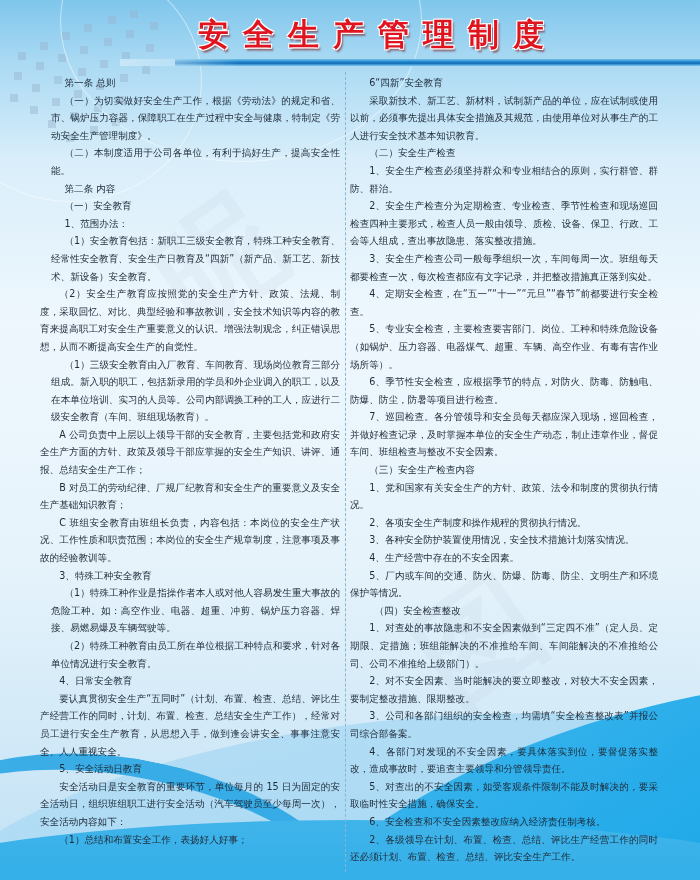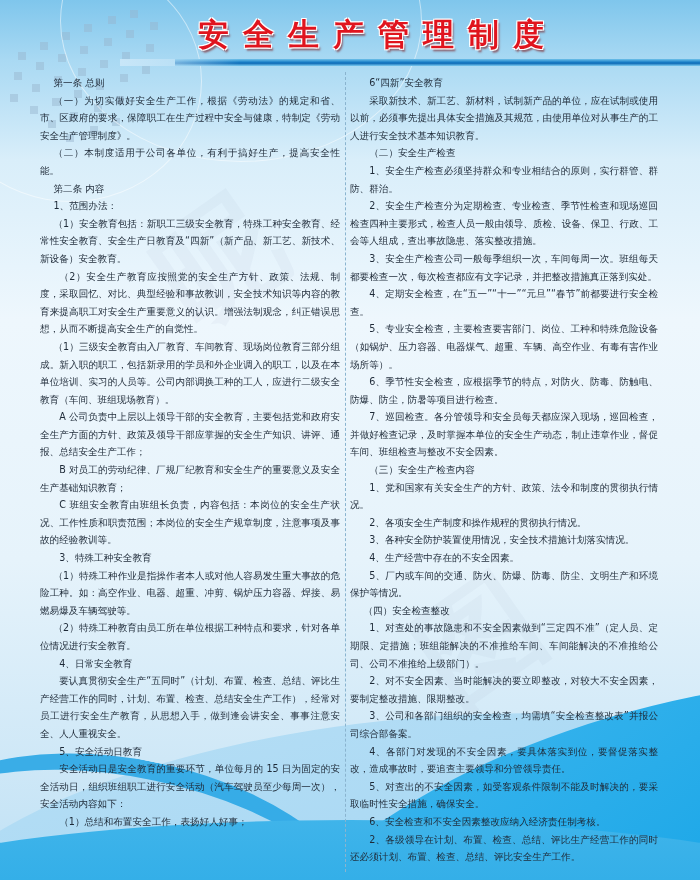--- a/index.html
+++ b/index.html
@@ -59,21 +59,21 @@
     border-left: 1px dashed #8ab4cf;
   }
   .col {
     position: absolute; top: 74px;
     font-size: 9.6px; line-height: 17.6px; color: #1e2a38;
   }
   .col.left { left: 40px; width: 300px; }
   .col.right { left: 350px; width: 308px; }
   .col p { margin: 0; text-align: justify; }
   .col p.i2 { text-indent: 2em; }
-  .col p.i1 { text-indent: 1.4em; }
+  .col p.i1 { text-indent: 1.4em; margin-left: 11px; }
   .watermark {
     position: absolute; font-size: 120px; color: rgba(150,170,190,0.08); font-weight: bold;
     transform: rotate(-35deg);
   }
 </style>
 </head>
 <body>
 
 <div class="bg-layer">
   <div class="squares" id="squares">
@@ -122,23 +122,24 @@
 </div>
 
 <div class="title">安全生产管理制度</div>
 <div class="title-bar"></div>
 <div class="title-bar-fade"></div>
 
 <div class="divider"></div>
 
 <div class="col left" id="leftCol">
     <p class="i1">第一条 总则</p>
-    <p class="i1">（一）为切实做好安全生产工作，根据《劳动法》的规定和省、市、区政府的要求，保障职工在生产过程中安全与健康，特制定《劳动安全生产管理制度》。</p>
+    <p class="i1">（一）为切实做好安全生产工作，根据《劳动法》的规定和省、市、锅炉压力容器，保障职工在生产过程中安全与健康，特制定《劳动安全生产管理制度》。</p>
     <p class="i1">（二）本制度适用于公司各单位，有利于搞好生产，提高安全性能。</p>
     <p class="i1">第二条 内容</p>
+    <p class="i1">（一）安全教育</p>
     <p class="i1">1、范围办法：</p>
     <p class="i1">（1）安全教育包括：新职工三级安全教育，特殊工种安全教育、经常性安全教育、安全生产日教育及“四新”（新产品、新工艺、新技术、新设备）安全教育。</p>
     <p class="i2">（2）安全生产教育应按照党的安全生产方针、政策、法规、制度，采取回忆、对比、典型经验和事故教训，安全技术知识等内容的教育来提高职工对安全生产重要意义的认识。增强法制观念，纠正错误思想，从而不断提高安全生产的自觉性。</p>
     <p class="i1">（1）三级安全教育由入厂教育、车间教育、现场岗位教育三部分组成。新入职的职工，包括新录用的学员和外企业调入的职工，以及在本单位培训、实习的人员等。公司内部调换工种的工人，应进行二级安全教育（车间、班组现场教育）。</p>
     <p class="i2">A 公司负责中上层以上领导干部的安全教育，主要包括党和政府安全生产方面的方针、政策及领导干部应掌握的安全生产知识、讲评、通报、总结安全生产工作；</p>
     <p class="i2">B 对员工的劳动纪律、厂规厂纪教育和安全生产的重要意义及安全生产基础知识教育；</p>
     <p class="i2">C 班组安全教育由班组长负责，内容包括：本岗位的安全生产状况、工作性质和职责范围；本岗位的安全生产规章制度，注意事项及事故的经验教训等。</p>
     <p class="i2">3、特殊工种安全教育</p>
     <p class="i1">（1）特殊工种作业是指操作者本人或对他人容易发生重大事故的危险工种。如：高空作业、电器、超重、冲剪、锅炉压力容器、焊接、易燃易爆及车辆驾驶等。</p>
     <p class="i1">（2）特殊工种教育由员工所在单位根据工种特点和要求，针对各单位情况进行安全教育。</p>

